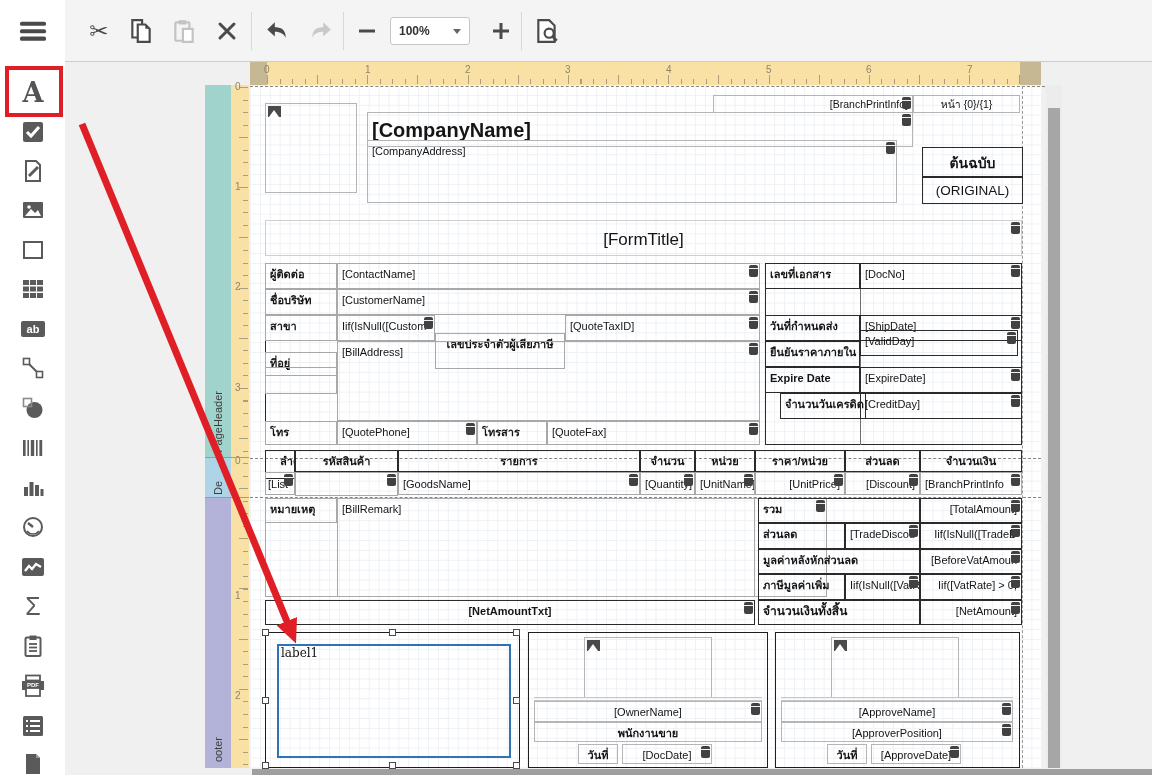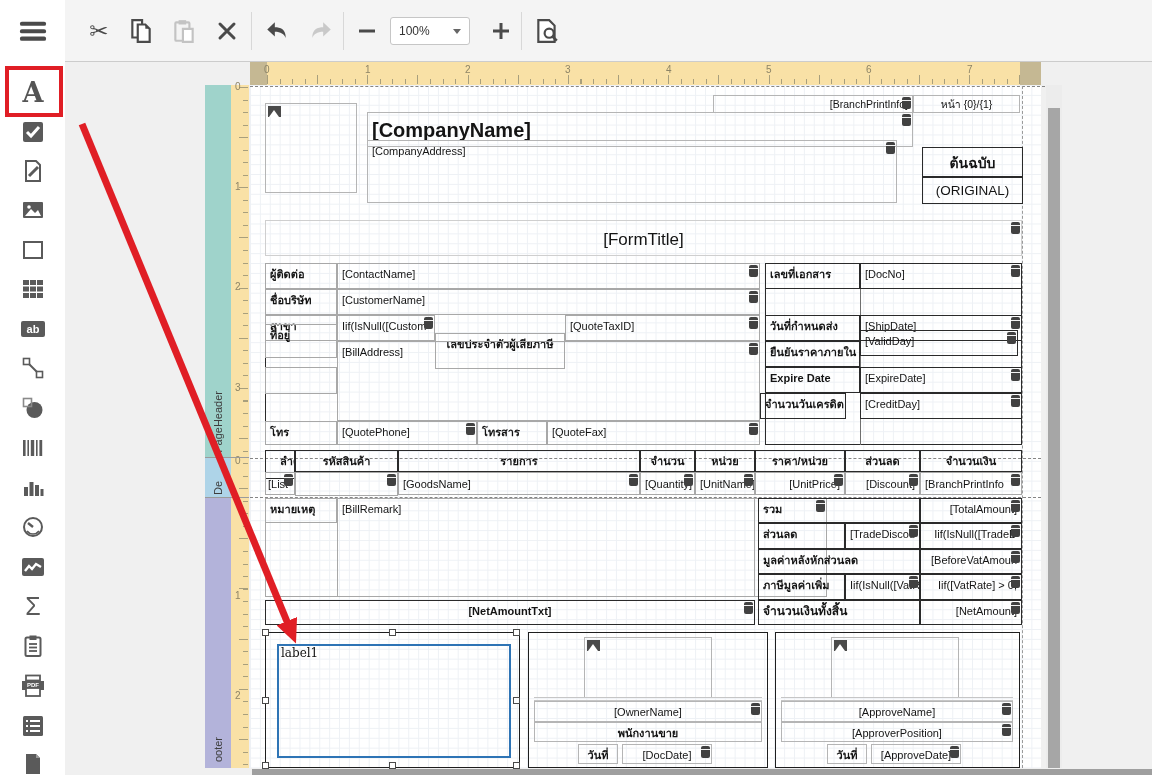--- a/index.html
+++ b/index.html
@@ -4,21 +4,21 @@
 <style>
   html,body{margin:0;padding:0;}
   body{width:1152px;height:775px;position:relative;overflow:hidden;
        font-family:"Liberation Sans","DejaVu Sans",sans-serif;background:#f0f0f0;}
   .abs{position:absolute;box-sizing:border-box;}
   
   #topbar{left:65px;top:0;width:1087px;height:62px;background:#f4f4f4;border-bottom:1px solid #cccccc;}
   .tbtn{position:absolute;top:15px;width:32px;height:32px;display:flex;align-items:center;justify-content:center;}
   .tsep{position:absolute;top:12px;width:1px;height:38px;background:#d8d8d8;}
   #zoomsel{position:absolute;left:325px;top:17px;width:80px;height:28px;background:#fff;border:1px solid #c6c6c6;
-           border-radius:3px;font-size:12px;color:#333;display:flex;align-items:center;padding:0 8px;box-sizing:border-box;}
+           border-radius:3px;font-size:12px;color:#333;display:flex;align-items:center;padding:0 8px;box-sizing:border-box;font-weight:bold;}
   #zoomsel .caret{margin-left:auto;width:0;height:0;border-left:4px solid transparent;border-right:4px solid transparent;border-top:5px solid #666;}
   
   #sidebar{left:0;top:0;width:65px;height:775px;background:#ffffff;}
   .stool{position:absolute;left:19px;width:28px;height:28px;display:flex;align-items:center;justify-content:center;}
   #redbox{left:5px;top:66px;width:58px;height:51px;border:4px solid #e01e25;background:transparent;z-index:30;}
   .aletter{font-family:"DejaVu Serif","Liberation Serif",serif;font-size:27px;font-weight:bold;color:#555;}
   .sigma{font-size:25px;color:#5a5a5a;}
   
   #canvas{left:65px;top:62px;width:1087px;height:713px;background:#f0f0f0;}
   #hruler{left:250px;top:62px;width:791px;height:23px;background:#f9e1a6;}
@@ -346,21 +346,21 @@
   <span>[ContactName]</span><i class="dbicon"></i></div>
 <div class="cell bold" style="left:265px;top:289px;width:72px;height:26px"><span>ชื่อบริษัท</span></div>
 <div class="cell" style="left:337px;top:289px;width:423px;height:26px">
   <span>[CustomerName]</span><i class="dbicon"></i></div>
 <div class="cell bold" style="left:265px;top:315px;width:72px;height:26px"><span>สาขา</span></div>
 <div class="cell" style="left:337px;top:315px;width:98px;height:26px">
   <span>Iif(IsNull([Custom</span><i class="dbicon"></i></div>
 <div class="cell bold ctr" style="left:435px;top:333px;width:130px;height:36px"><span>เลขประจำตัวผู้เสียภาษี</span></div>
 <div class="cell" style="left:565px;top:315px;width:195px;height:26px">
   <span>[QuoteTaxID]</span><i class="dbicon"></i></div>
-<div class="cell bold" style="left:265px;top:324px;width:72px;height:34px"><span>ที่อยู่</span></div>
+<div class="cell bold" style="left:265px;top:352px;width:72px;height:24px"><span>ที่อยู่</span></div>
 <div class="cell" style="left:265px;top:367px;width:72px;height:27px"></div>
 <div class="cell" style="left:337px;top:341px;width:423px;height:80px">
   <span>[BillAddress]</span><i class="dbicon"></i></div>
 <div class="cell bold" style="left:265px;top:421px;width:72px;height:24px"><span>โทร</span></div>
 <div class="cell" style="left:337px;top:421px;width:140px;height:24px">
   <span>[QuotePhone]</span><i class="dbicon"></i></div>
 <div class="cell bold" style="left:477px;top:421px;width:70px;height:24px"><span>โทรสาร</span></div>
 <div class="cell" style="left:547px;top:421px;width:213px;height:24px">
   <span>[QuoteFax]</span><i class="dbicon"></i></div>
 
@@ -371,21 +371,21 @@
   <span>[DocNo]</span><i class="dbicon"></i></div>
 <div class="cell cellk bold" style="left:765px;top:315px;width:95px;height:26px"><span>วันที่กำหนดส่ง</span></div>
 <div class="cell cellk" style="left:860px;top:315px;width:162px;height:26px">
   <span>[ShipDate]</span><i class="dbicon"></i></div>
 <div class="cell cellk bold" style="left:765px;top:341px;width:95px;height:26px;padding-right:0"><span>ยืนยันราคาภายใน</span></div>
 <div class="cell cellk" style="left:860px;top:330px;width:158px;height:26px">
   <span>[ValidDay]</span><i class="dbicon"></i></div>
 <div class="cell cellk bold" style="left:765px;top:367px;width:95px;height:26px"><span>Expire Date</span></div>
 <div class="cell cellk" style="left:860px;top:367px;width:162px;height:26px">
   <span>[ExpireDate]</span><i class="dbicon"></i></div>
-<div class="cell cellk bold" style="left:760px;top:393px;width:86px;height:26px"><span>จำนวนวันเครดิต</span></div>
+<div class="cell cellk bold" style="left:780px;top:393px;width:86px;height:26px"><span>จำนวนวันเครดิต</span></div>
 <div class="cell cellk" style="left:860px;top:393px;width:162px;height:26px">
   <span>[CreditDay]</span><i class="dbicon"></i></div>
 
 <div class="cell cellk bold ctr" style="left:265px;top:450px;width:30px;height:29px;padding:3px 14px"><span>ลำดับ</span></div>
 <div class="cell cellk bold ctr" style="left:295px;top:450px;width:103px;height:22px"><span>รหัสสินค้า</span></div>
 <div class="cell cellk bold ctr" style="left:398px;top:450px;width:242px;height:22px"><span>รายการ</span></div>
 <div class="cell cellk bold ctr" style="left:640px;top:450px;width:55px;height:22px"><span>จำนวน</span></div>
 <div class="cell cellk bold ctr" style="left:695px;top:450px;width:60px;height:22px"><span>หน่วย</span></div>
 <div class="cell cellk bold ctr" style="left:755px;top:450px;width:90px;height:22px"><span>ราคา/หน่วย</span></div>
 <div class="cell cellk bold ctr" style="left:845px;top:450px;width:75px;height:22px"><span>ส่วนลด</span></div>

